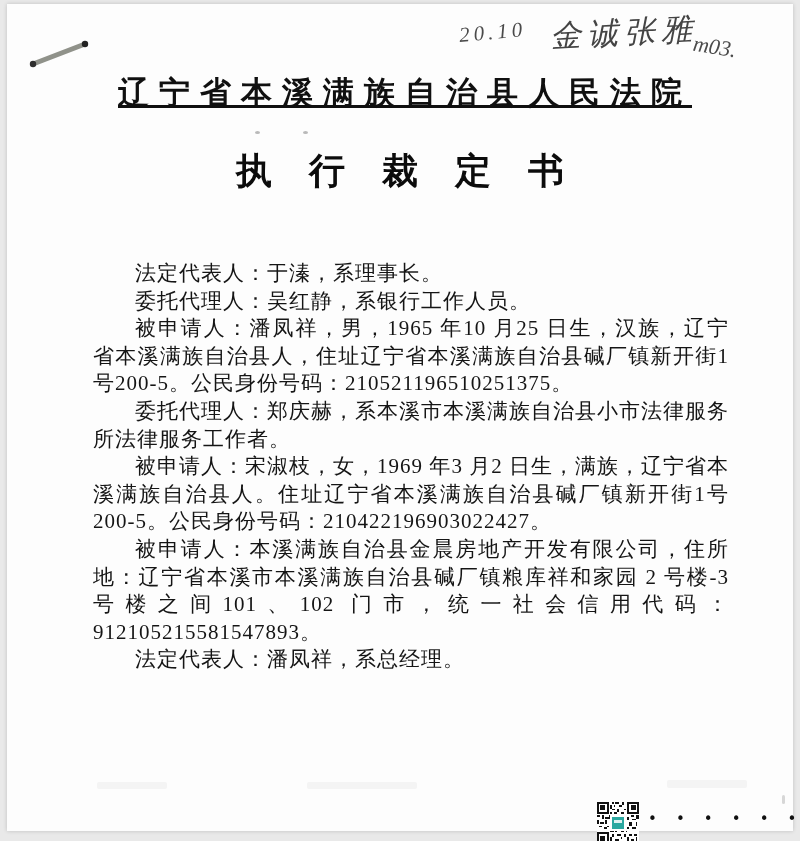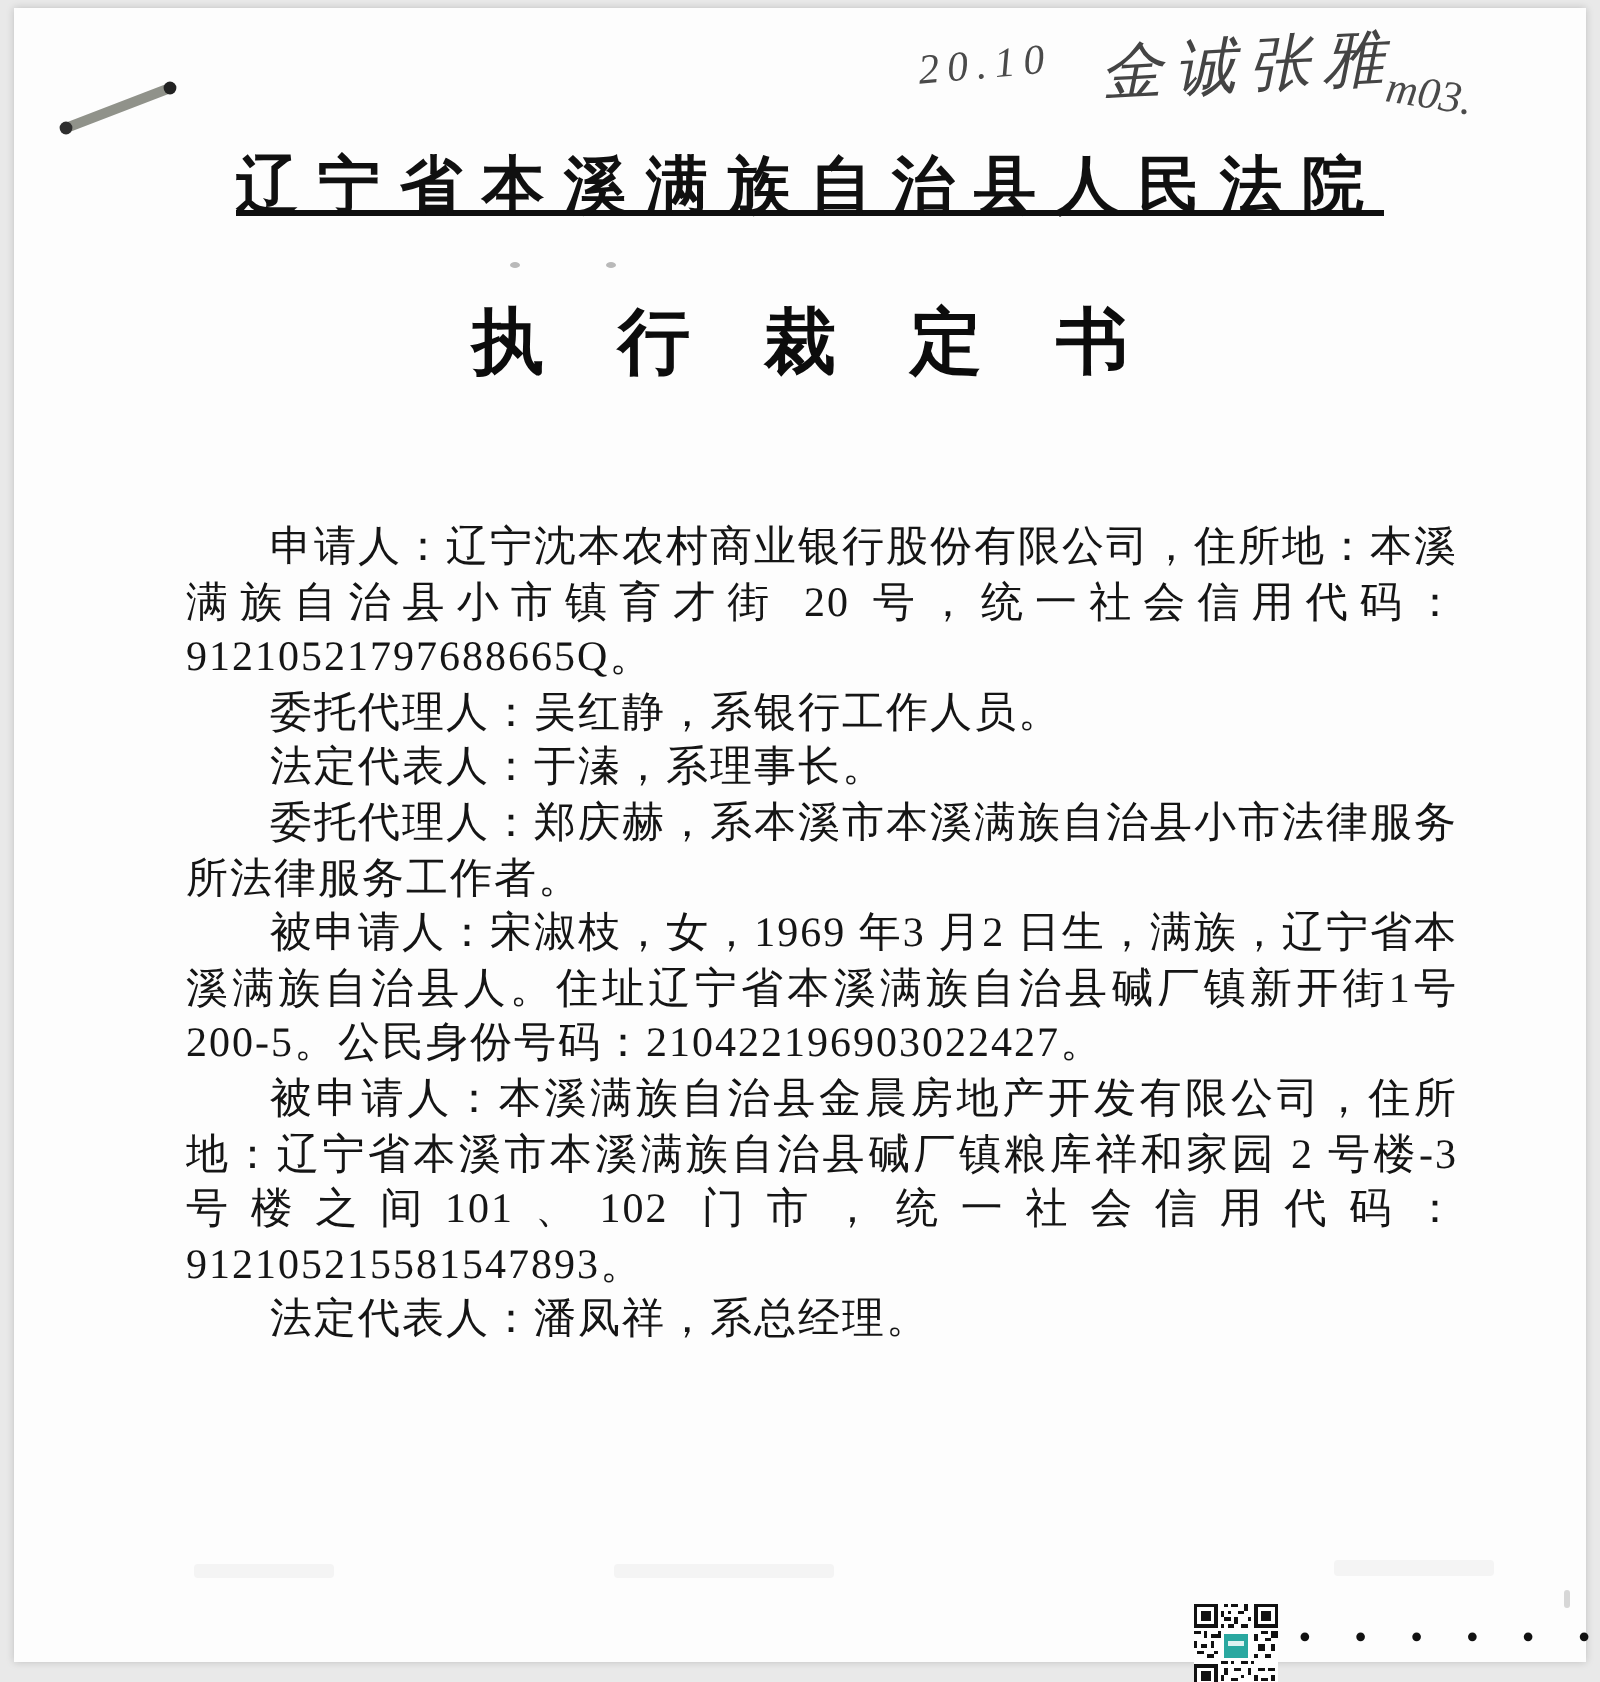--- a/index.html
+++ b/index.html
@@ -161,23 +161,23 @@
 
     <h1 class="court-name">辽宁省本溪满族自治县人民法院</h1>
 
     <span class="faint-dot fd1"></span>
     <span class="faint-dot fd2"></span>
 
     <h2 class="doc-title">执 行 裁 定 书</h2>
 
 
     <div class="body-text">
-      <p>申请人：辽宁沈本农村商业银行股份有限公司，住所地：本溪满族自治县小市镇育才街 20 号，统一社会信用代码：91210521797688665Q。</p>
+      <p>法定代表人：于溱，系理事长。</p>
       <p>委托代理人：吴红静，系银行工作人员。</p>
-      <p>法定代表人：于溱，系理事长。</p>
+      <p>被申请人：潘凤祥，男，1965 年10 月25 日生，汉族，辽宁省本溪满族自治县人，住址辽宁省本溪满族自治县碱厂镇新开街1号200-5。公民身份号码：210521196510251375。</p>
       <p>委托代理人：郑庆赫，系本溪市本溪满族自治县小市法律服务所法律服务工作者。</p>
       <p>被申请人：宋淑枝，女，1969 年3 月2 日生，满族，辽宁省本溪满族自治县人。住址辽宁省本溪满族自治县碱厂镇新开街1号200-5。公民身份号码：210422196903022427。</p>
       <p>被申请人：本溪满族自治县金晨房地产开发有限公司，住所地：辽宁省本溪市本溪满族自治县碱厂镇粮库祥和家园 2 号楼-3 号楼之间101、102 门市，统一社会信用代码：912105215581547893。</p>
       <p>法定代表人：潘凤祥，系总经理。</p>
     </div>
 
     <span class="smudge sm1"></span>
     <span class="smudge sm2"></span>
     <span class="smudge sm3"></span>
     <span class="smudge sm4"></span>

